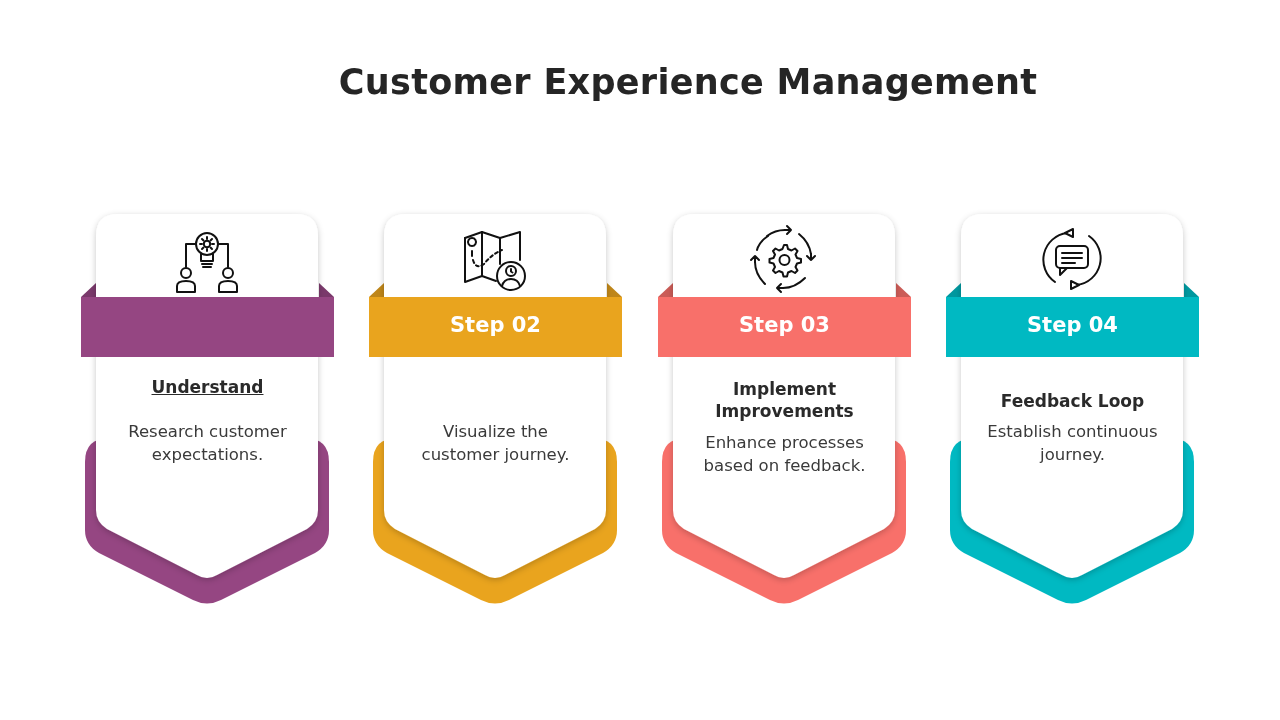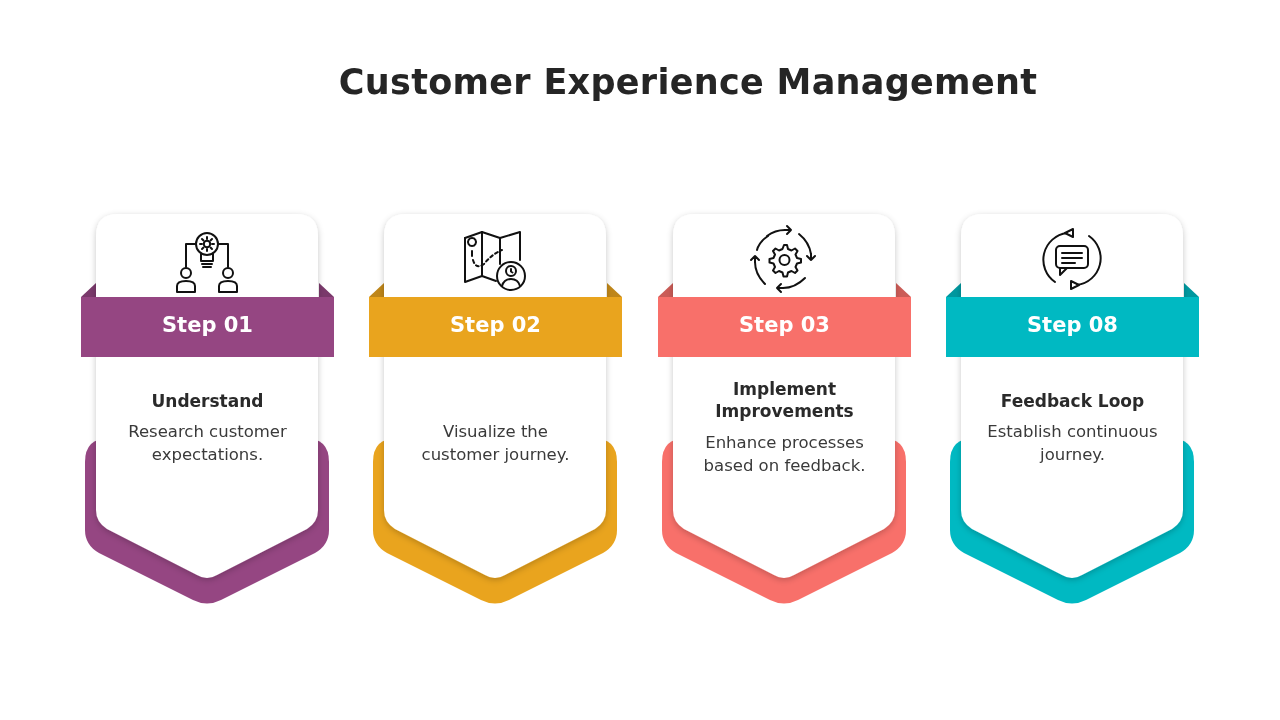--- a/index.html
+++ b/index.html
@@ -50,22 +50,21 @@
     <path d="M29 30 L29 37 L41 37 L41 30"></path>
     <path d="M30 40 L40 40 M31 43 L39 43"></path>
     <circle cx="35" cy="20" r="3.2"></circle>
     <path d="M35 13 v2 M35 25 v2 M28 20 h2 M40 20 h2 M30 15 l1.5 1.5 M38.5 23.5 l1.5 1.5 M40 15 l-1.5 1.5 M31.5 23.5 l-1.5 1.5"></path>
     <path d="M24 20 H14 V43 M46 20 H56 V43"></path>
     <circle cx="14" cy="49" r="5"></circle>
     <path d="M5 68 V62 Q5 57 14 57 Q23 57 23 62 V68 Z"></path>
     <circle cx="56" cy="49" r="5"></circle>
     <path d="M47 68 V62 Q47 57 56 57 Q65 57 65 62 V68 Z"></path>
   </svg>
-  <div class="band-label" style="top: 113px;">Step 01</div>
-  <div class="heading" style="top: 190px; width: 253px;">Understand</div>
+  <div class="heading" style="top: 176px; width: 253px; text-decoration: underline;">Understand</div>
   <div class="desc" style="top: 220px; padding: 0px 38px; box-sizing: border-box; width: 253px;">Research customer expectations.</div>
 </div>
 
 <div class="card" style="left: 369px; top: 200px; width: 253px;">
   <svg class="shapes" width="260" height="620" style="top: 0px;">
       <defs>
         <filter id="sh1" x="-20%" y="-20%" width="140%" height="140%">
       <feDropShadow dx="0" dy="2" stdDeviation="3" flood-color="#000" flood-opacity="0.22"></feDropShadow>
         </filter>
       </defs>
@@ -137,16 +136,16 @@
     </svg>
   <svg class="icon" viewBox="0 0 70 70" style="left: 91px; top: 24px;" fill="none" stroke="#111" stroke-width="2" stroke-linecap="round" stroke-linejoin="round">
     <path d="M30 9 A27 27 0 0 0 18 58"></path>
     <path d="M40 61 A27 27 0 0 0 52 12"></path>
     <path d="M36 5 L28 9 L36 13 Z"></path>
     <path d="M34 57 L42 61 L34 65 Z"></path>
     <rect x="19" y="22" width="32" height="22" rx="4"></rect>
     <path d="M23 44 L23 51 L30 44"></path>
     <path d="M25 29 H45 M25 34 H45 M25 39 H38"></path>
   </svg>
-  <div class="band-label" style="top: 113px;">Step 08</div>
+  <div class="band-label" style="top: 113px;">Step 04</div>
   <div class="heading" style="top: 190px; width: 253px;">Feedback Loop</div>
   <div class="desc" style="top: 220px; padding: 0px 22px; box-sizing: border-box; width: 253px;">Establish continuous journey.</div>
 </div>
 
 </body></html>

